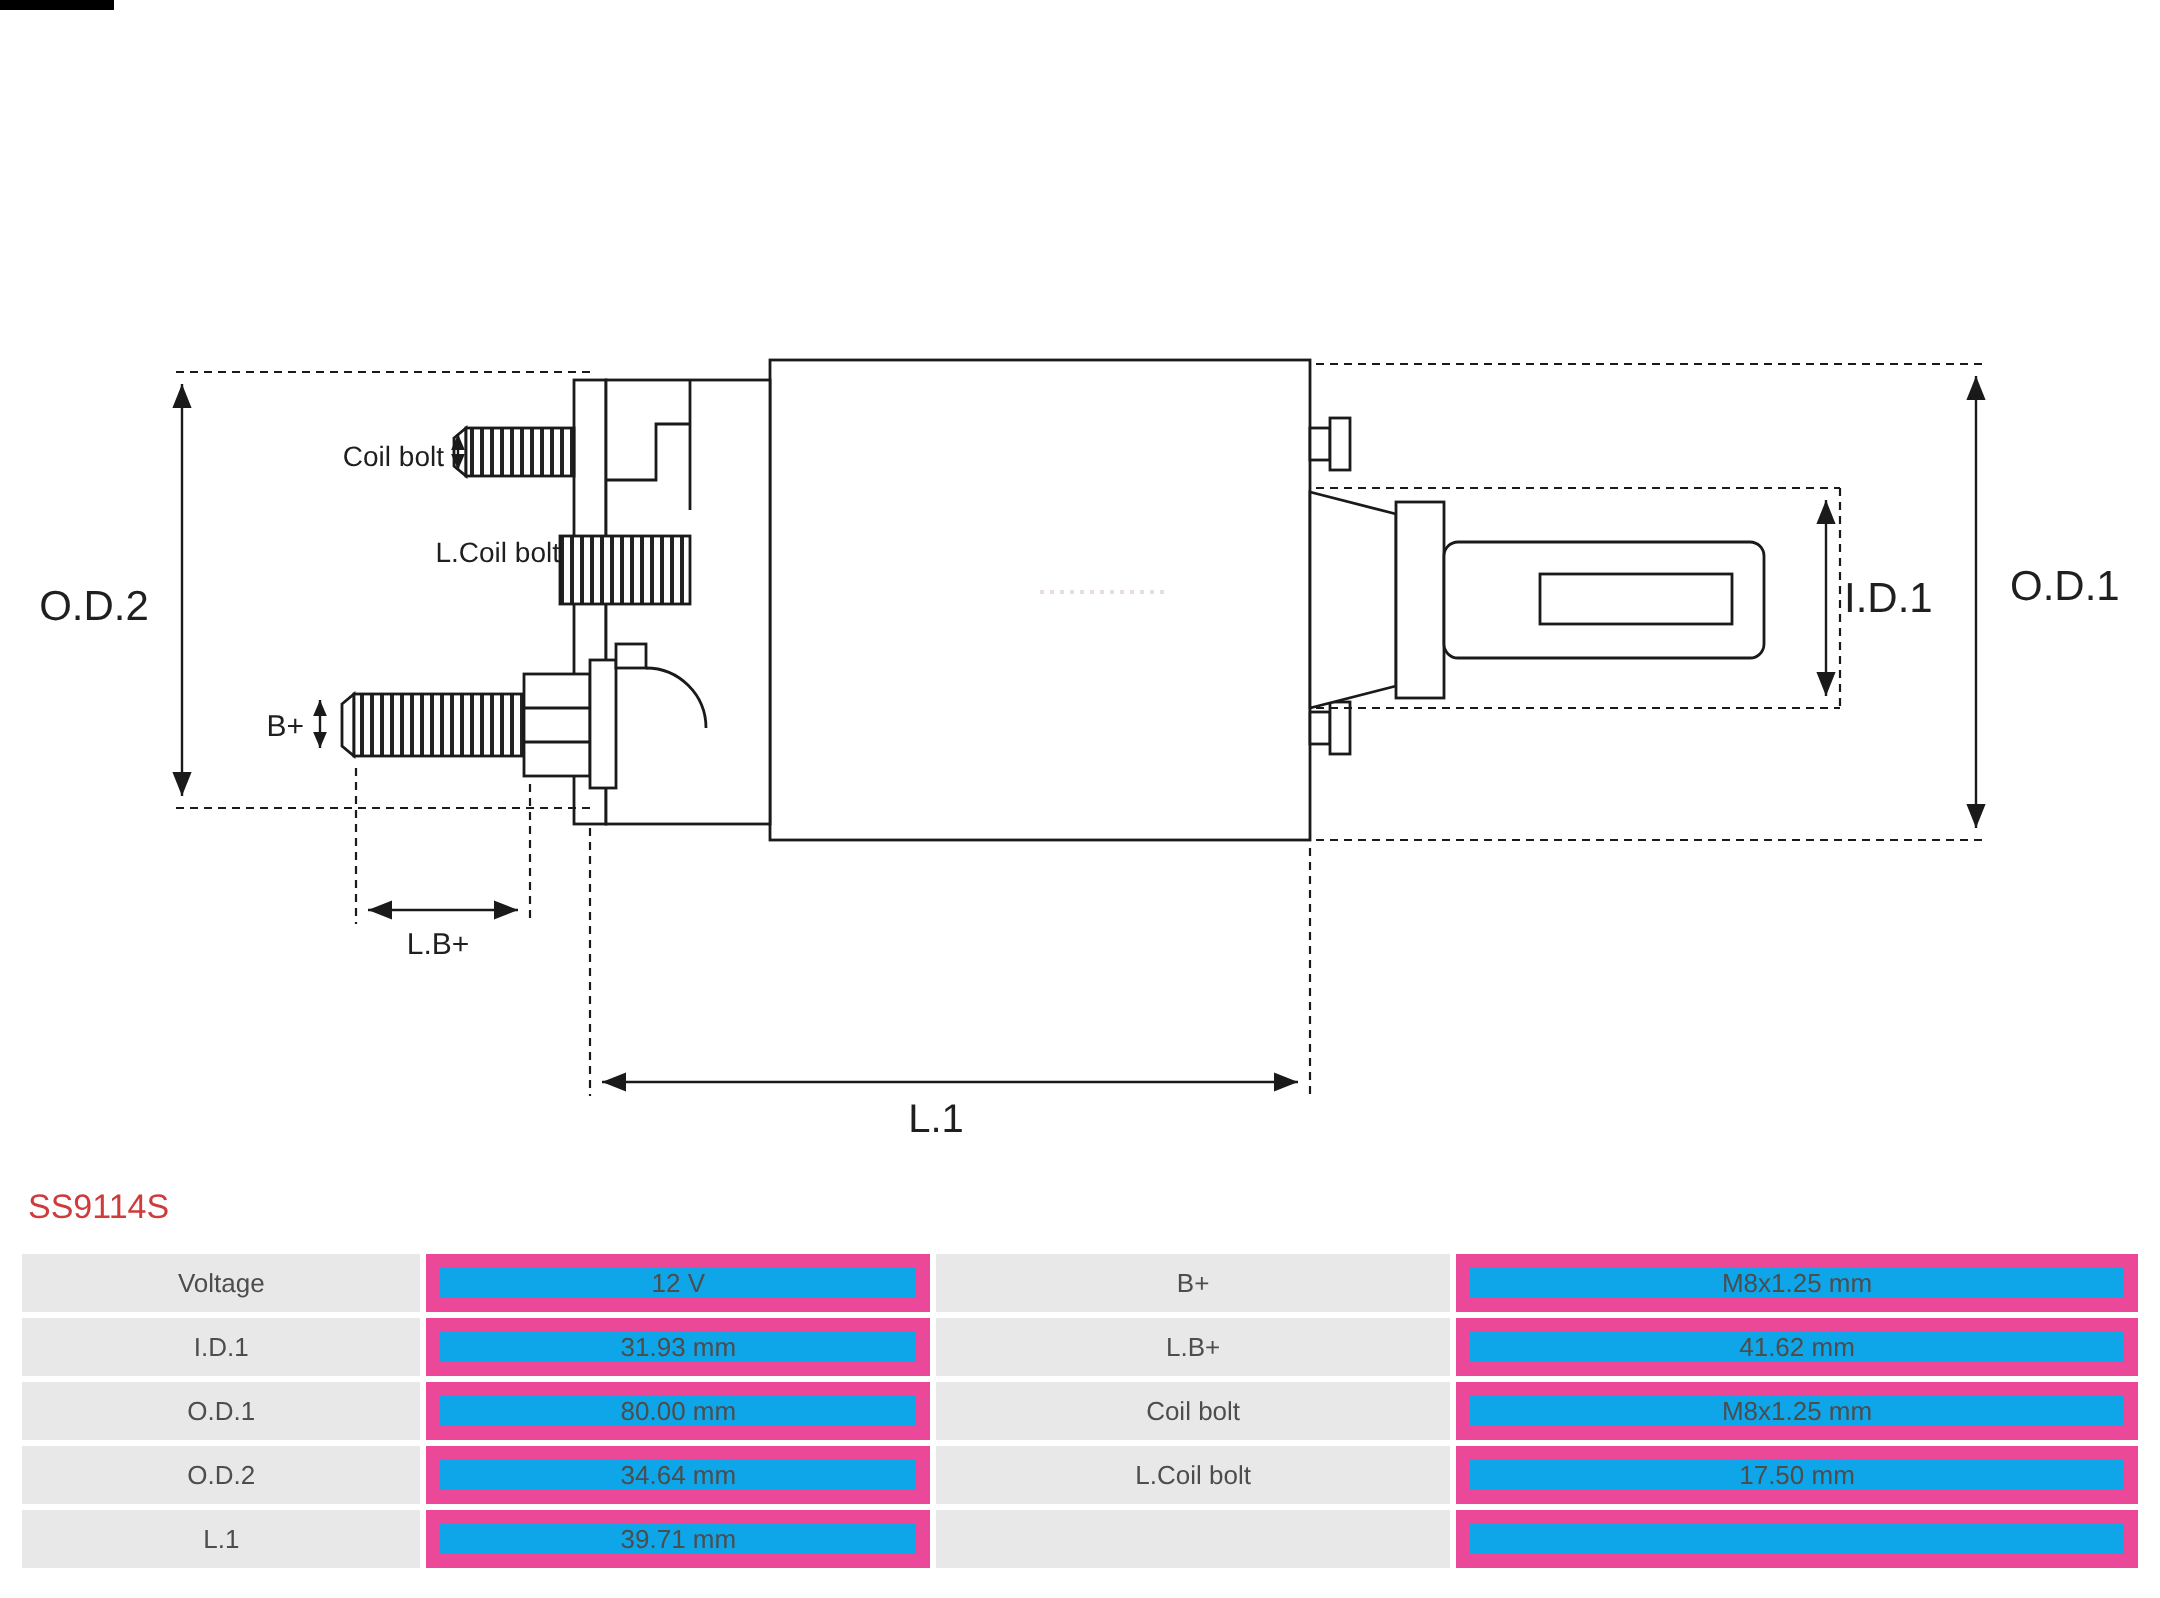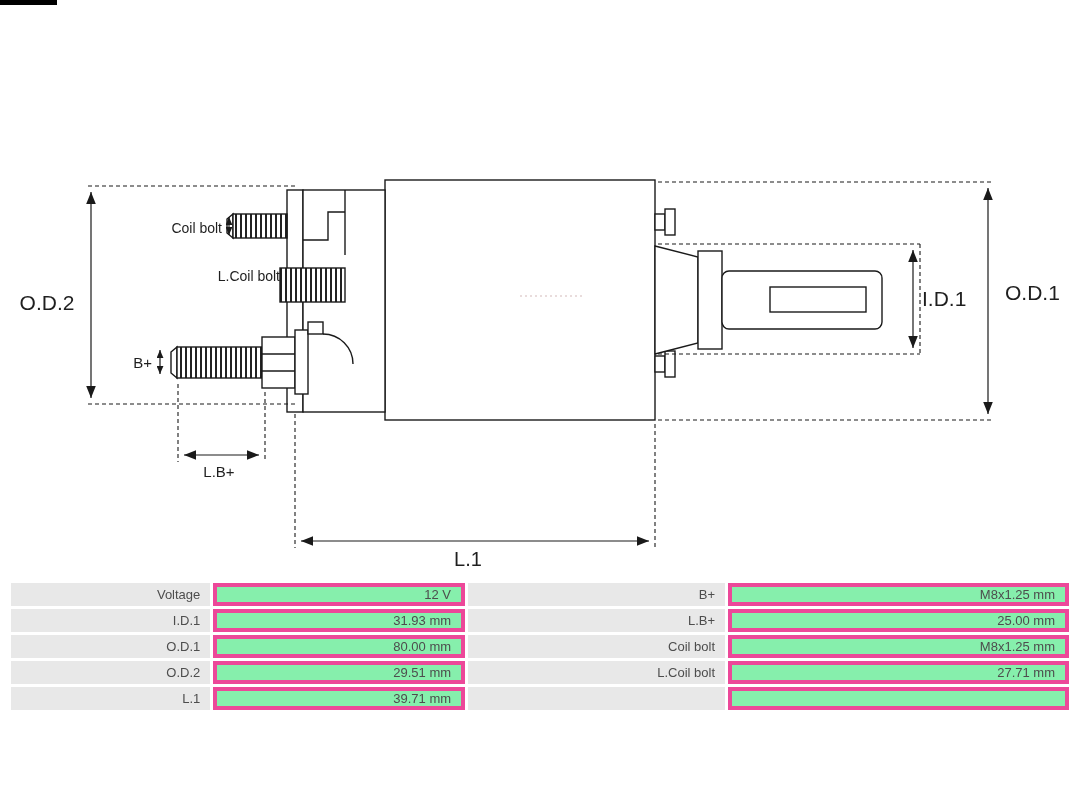--- a/index.html
+++ b/index.html
@@ -26,27 +26,27 @@
     margin: 0 8px;
     border-collapse: separate;
     border-spacing: 3px;
     table-layout: fixed;
   }
   .spec-table td {
     height: 22px;
     padding: 0 10px;
     font-size: 13px;
     color: #4d4d4d;
-    text-align: right;
+    text-align: center;
     vertical-align: middle;
     white-space: nowrap;
     overflow: hidden;
   }
   td.lbl { background: #e8e8e8; }
-  td.val { background: #86efac; border: 4px solid #ec4899; }
+  td.val { background: #0ea5e9; border: 7px solid #ec4899; }
   col.c1 { width: 19%; }
   col.c2 { width: 24%; }
   col.c3 { width: 24.5%; }
   col.c4 { width: 32.5%; }
   text { fill: #1f1f1f; }
 </style>
 </head>
 <body>
 
 <div class="page">
@@ -130,52 +130,53 @@
       <text x="1005" y="300" font-size="21">O.D.1</text>
       <text x="922" y="306" font-size="21">I.D.1</text>
       <text x="468" y="566" font-size="20" text-anchor="middle">L.1</text>
       <text x="219" y="477" font-size="15" text-anchor="middle">L.B+</text>
       <text x="222" y="233" font-size="14" text-anchor="end">Coil bolt</text>
       <text x="280" y="281" font-size="14" text-anchor="end">L.Coil bolt</text>
       <text x="152" y="368" font-size="15" text-anchor="end">B+</text>
     </g>
   </svg>
 
+  <div class="part-number">SS9114S</div>
 
   <table class="spec-table">
     <colgroup>
         <col class="c1">
         <col class="c2">
         <col class="c3">
         <col class="c4">
       </colgroup>
     <tbody>
       <tr>
         <td class="lbl">Voltage</td>
         <td class="val">12 V</td>
         <td class="lbl">B+</td>
         <td class="val">M8x1.25 mm</td>
       </tr>
       <tr>
         <td class="lbl">I.D.1</td>
         <td class="val">31.93 mm</td>
         <td class="lbl">L.B+</td>
-        <td class="val">25.00 mm</td>
+        <td class="val">41.62 mm</td>
       </tr>
       <tr>
         <td class="lbl">O.D.1</td>
         <td class="val">80.00 mm</td>
         <td class="lbl">Coil bolt</td>
         <td class="val">M8x1.25 mm</td>
       </tr>
       <tr>
         <td class="lbl">O.D.2</td>
-        <td class="val">29.51 mm</td>
+        <td class="val">34.64 mm</td>
         <td class="lbl">L.Coil bolt</td>
-        <td class="val">27.71 mm</td>
+        <td class="val">17.50 mm</td>
       </tr>
       <tr>
         <td class="lbl">L.1</td>
         <td class="val">39.71 mm</td>
         <td class="lbl"></td>
         <td class="val"></td>
       </tr>
     </tbody>
   </table>
 

